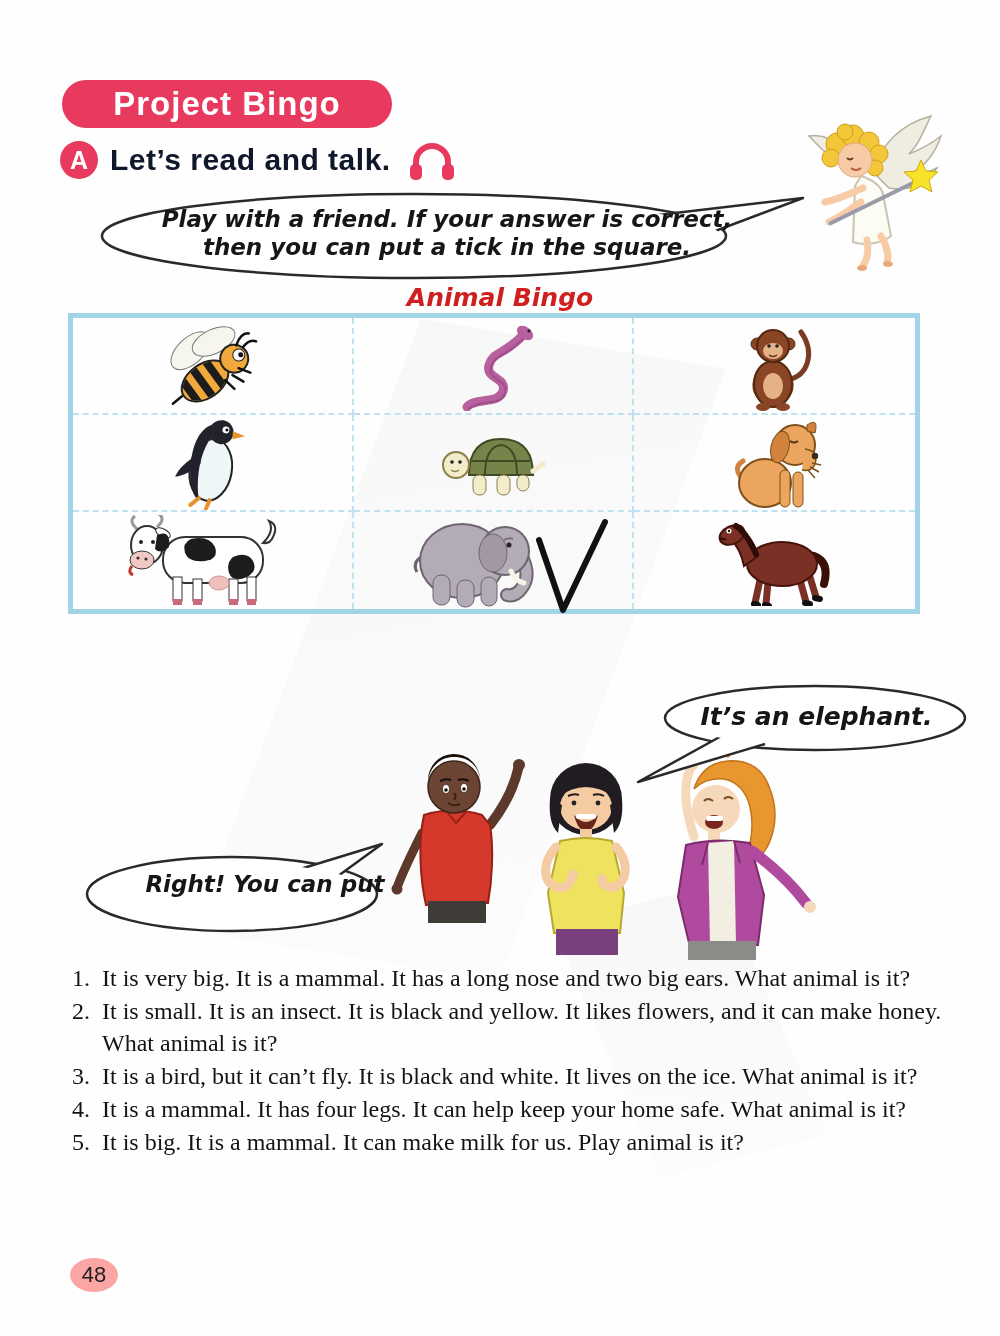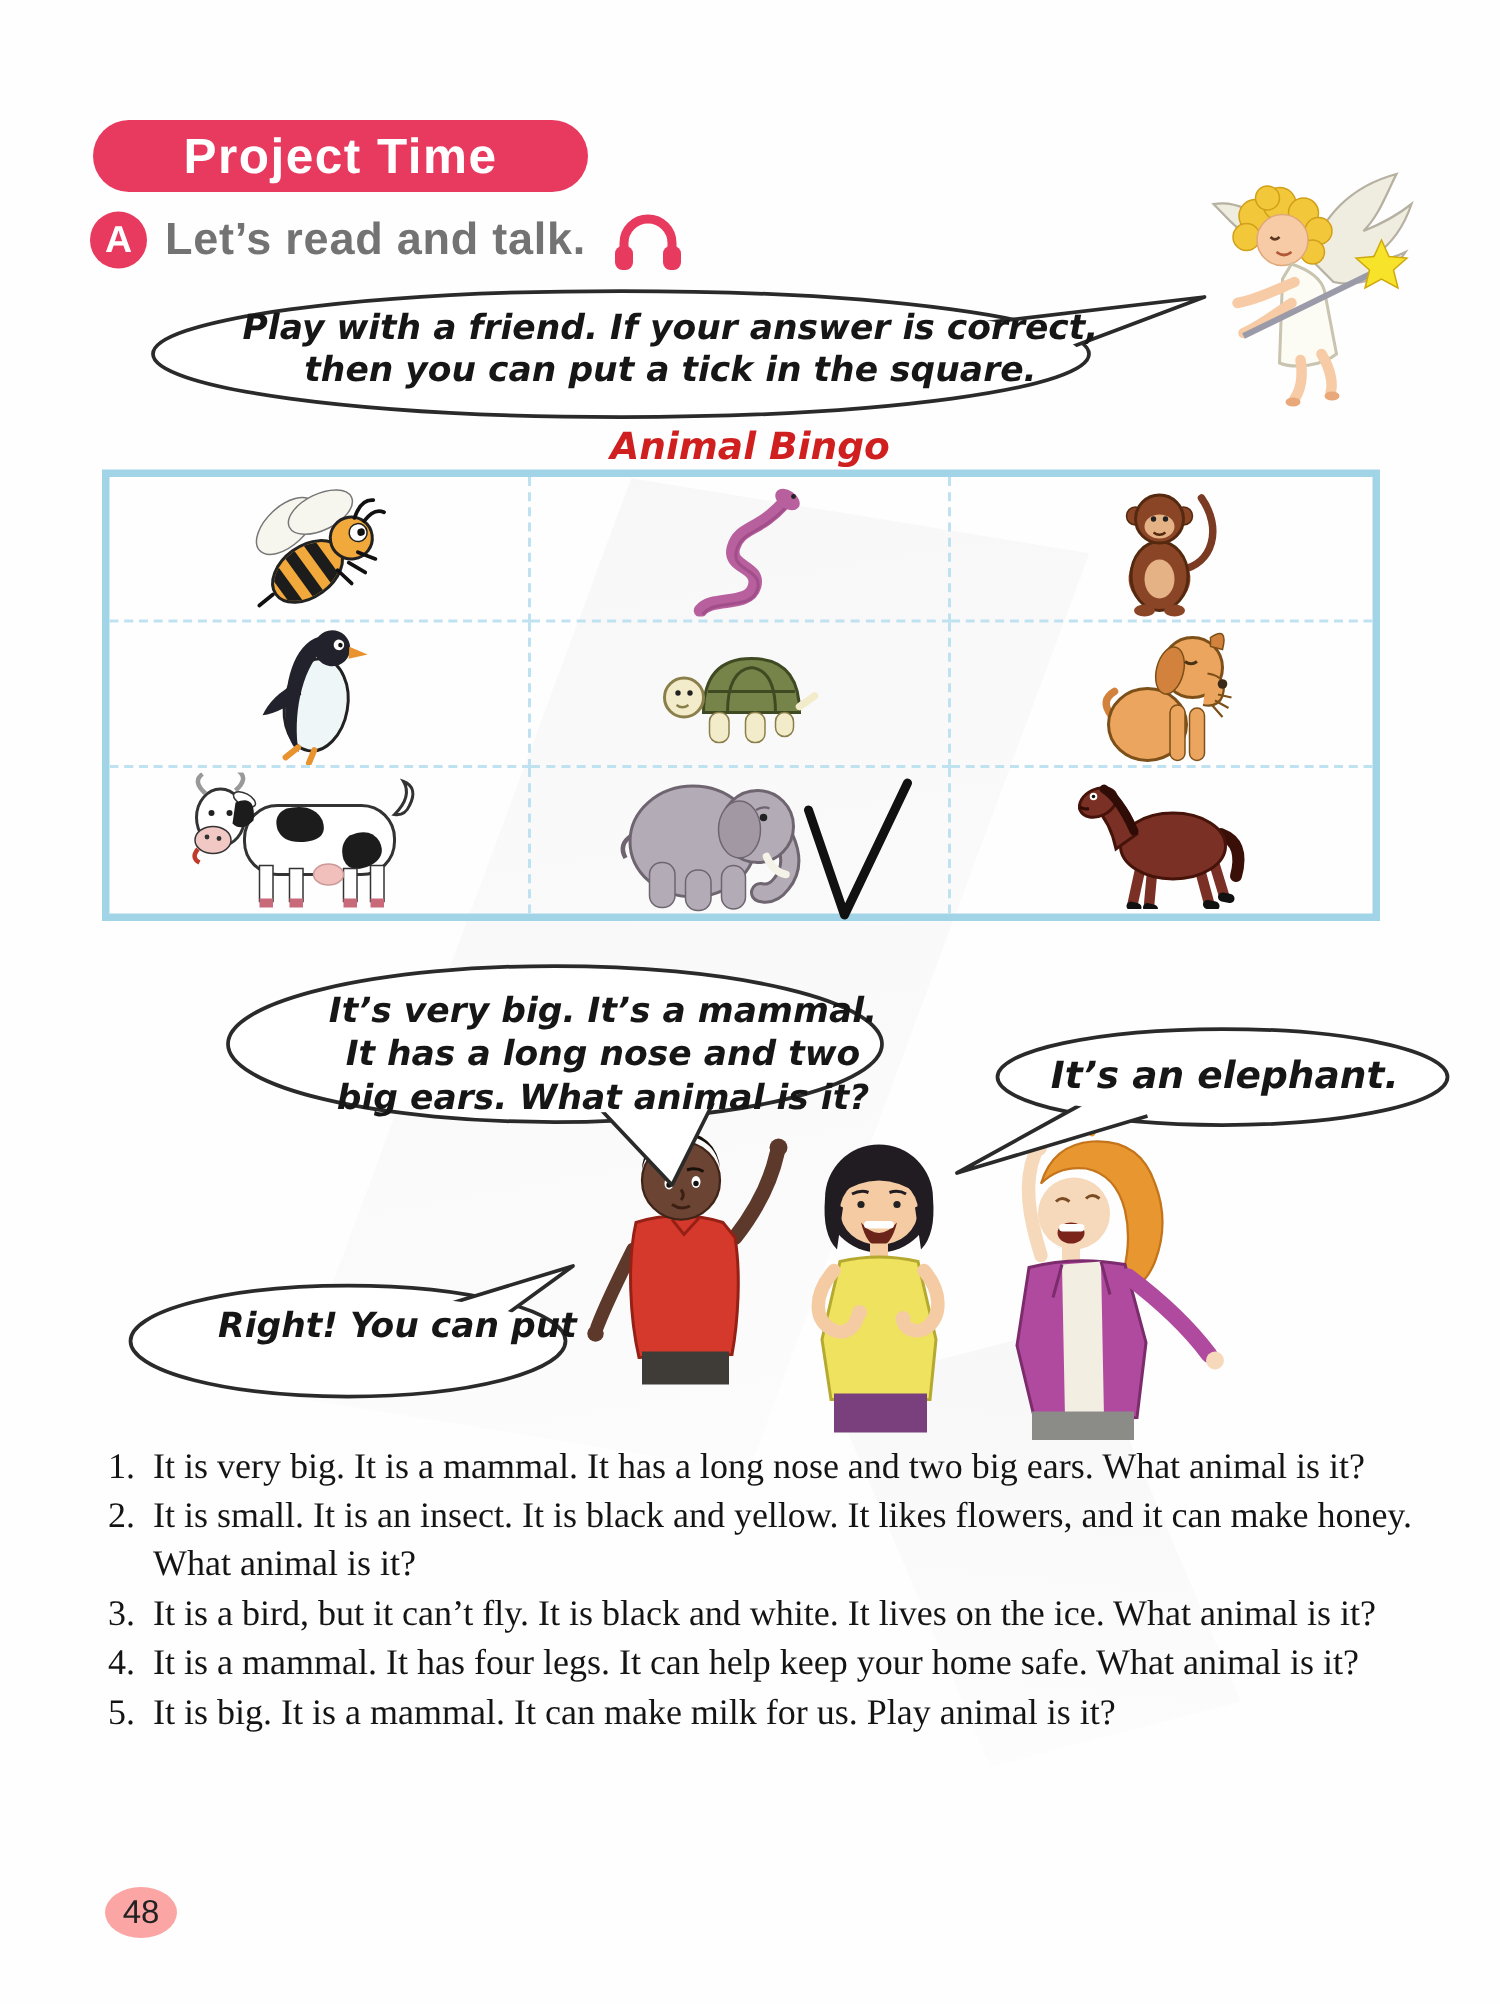--- a/index.html
+++ b/index.html
@@ -12,21 +12,21 @@
   .wm2{position:absolute;left:600px;top:900px;width:180px;height:260px;
        background:linear-gradient(200deg,rgba(120,120,120,.05),rgba(120,120,120,.01));
        transform:skew(10deg) rotate(-14deg);}
 
   .banner{position:absolute;left:62px;top:80px;width:330px;height:48px;border-radius:26px;
           background:#e8395f;color:#fff;font-weight:bold;font-size:33px;line-height:48px;
           text-align:center;letter-spacing:1px;}
   .section-row{position:absolute;left:60px;top:138px;display:flex;align-items:center;gap:12px;}
   .letter-badge{width:38px;height:38px;border-radius:50%;background:#e8395f;color:#fff;
                 font-weight:bold;font-size:25px;display:flex;align-items:center;justify-content:center;}
-  .section-title{color:#737373;font-weight:bold;font-size:30px;letter-spacing:.5px;}
+  .section-title{color:#0f172a;font-weight:bold;font-size:30px;letter-spacing:.5px;}
   .hp{margin-left:4px;margin-top:2px;}
 
   .bubble{position:absolute;}
   .bubble svg{position:absolute;left:0;top:0;}
   .btext{position:absolute;font-family:"DejaVu Sans",sans-serif;font-weight:bold;font-style:italic;
          color:#161616;text-align:center;margin-left:32px;}
   .bline{display:block;}
 
   .intro-bubble{left:98px;top:190px;width:720px;height:100px;}
   .intro-bubble .btext{left:12px;top:15px;width:610px;font-size:23px;line-height:28px;}
@@ -65,21 +65,21 @@
               background:#fca5a5;display:flex;align-items:center;justify-content:center;
               font-size:22px;color:#222;}
 </style>
 </head>
 <body>
 
 <div class="page">
   <div class="wm1"></div>
   <div class="wm2"></div>
 
-  <div class="banner">Project Time</div>
+  <div class="banner">Project Bingo</div>
   <div class="section-row">
     <span class="letter-badge">A</span>
     <span class="section-title">Let’s read and talk.</span>
     <svg class="hp" width="50" height="42" viewBox="0 0 50 42">
       <path d="M9,34 V22 a16,16 0 0 1 32,0 V34" fill="none" stroke="#e8395f" stroke-width="6"></path>
       <rect x="3" y="24" width="12" height="16" rx="5" fill="#e8395f"></rect>
       <rect x="35" y="24" width="12" height="16" rx="5" fill="#e8395f"></rect>
     </svg>
   </div>
 
@@ -274,32 +274,20 @@
           <circle cx="17" cy="15" r="1.2" fill="#111"></circle>
         <path d="M8,22 q3,2 6,1" stroke="#2f0d06" stroke-width="2" fill="none"></path>
       </svg>
     </div>
   </div>
 
   <svg class="tick" width="75" height="98" viewBox="0 0 75 98">
     <path d="M6,22 L30,92 L72,4" fill="none" stroke="#111" stroke-width="6" stroke-linecap="round" stroke-linejoin="round"></path>
   </svg>
 
-  <div class="bubble q-bubble">
-    <svg width="460" height="150" viewBox="0 0 460 150">
-      <ellipse cx="222" cy="54" rx="218" ry="52" fill="#fff" stroke="#2a2a2a" stroke-width="2.5"></ellipse>
-      <path d="M250,95 L300,148 L330,88" fill="#fff" stroke="#2a2a2a" stroke-width="2.5" stroke-linejoin="round"></path>
-      <ellipse cx="222" cy="54" rx="212" ry="46" fill="#fff" stroke="none"></ellipse>
-    </svg>
-    <div class="btext">
-      <span class="bline">It’s very big. It’s a mammal.</span>
-      <span class="bline">It has a long nose and two</span>
-      <span class="bline">big ears. What animal is it?</span>
-    </div>
-  </div>
 
   <div class="bubble a-bubble">
     <svg width="340" height="110" viewBox="0 0 340 110">
       <ellipse cx="185" cy="36" rx="150" ry="32" fill="#fff" stroke="#2a2a2a" stroke-width="2.5"></ellipse>
       <path d="M95,52 L8,100 L135,62" fill="#fff" stroke="#2a2a2a" stroke-width="2.5" stroke-linejoin="round"></path>
       <ellipse cx="185" cy="36" rx="144" ry="26" fill="#fff" stroke="none"></ellipse>
     </svg>
     <div class="btext">
       <span class="bline">It’s an elephant.</span>
     </div>

